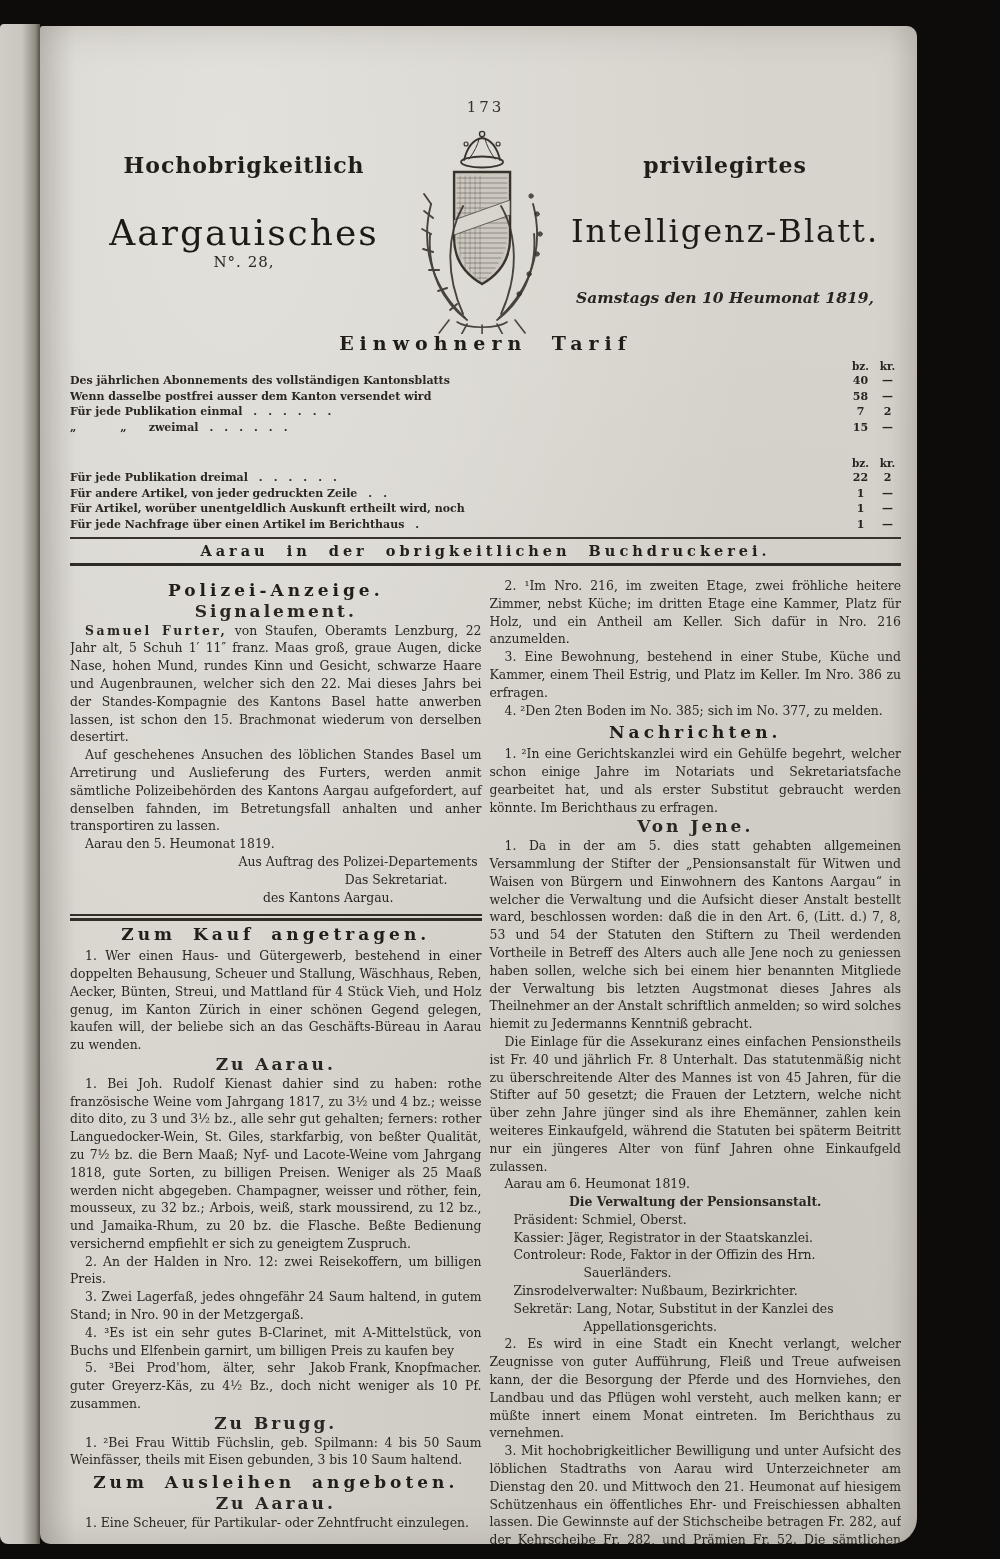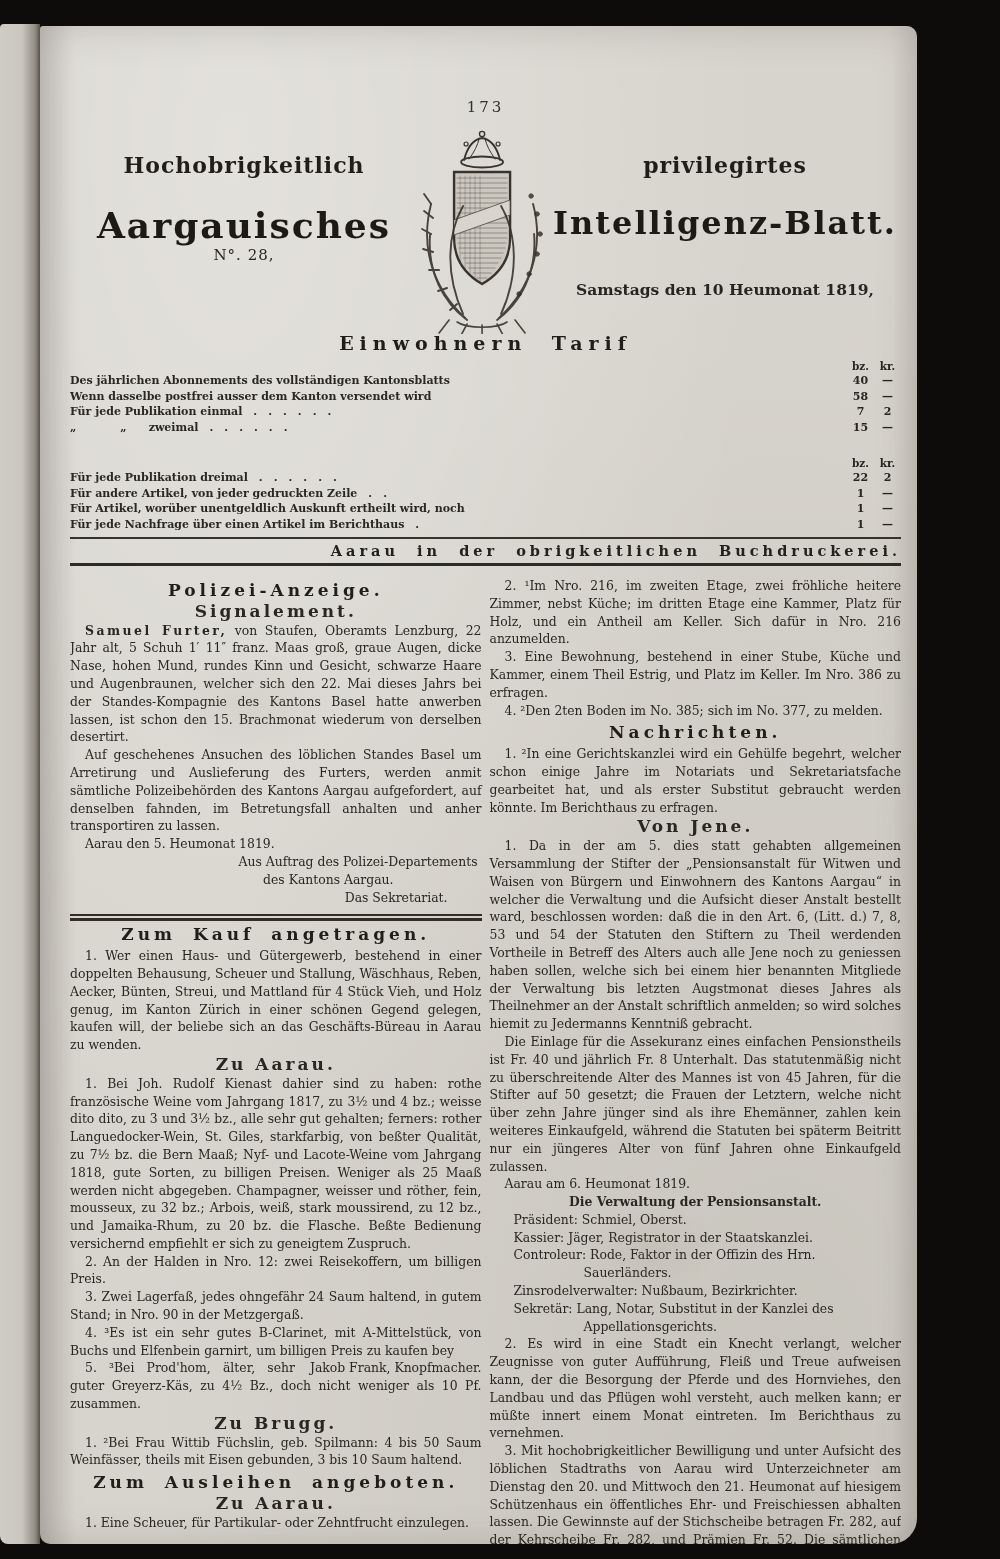--- a/index.html
+++ b/index.html
@@ -33,38 +33,38 @@
   .stain.s1{left:540px;top:1180px;width:140px;height:90px;background:radial-gradient(ellipse,rgba(130,120,100,0.10),rgba(130,120,100,0) 70%);}
   .stain.s2{left:120px;top:620px;width:180px;height:120px;background:radial-gradient(ellipse,rgba(120,112,95,0.08),rgba(120,112,95,0) 70%);}
 
   .pagenum{margin-top:72px;text-align:center;font-size:15px;letter-spacing:3px;color:#35302a;}
 
   
   .masthead{position:relative;height:206px;margin-top:10px;}
   .m-left{position:absolute;left:14px;top:26px;width:320px;text-align:center;}
   .m-right{position:absolute;right:2px;top:26px;width:348px;text-align:center;}
   .m-small{font-size:22px;font-weight:bold;letter-spacing:1px;color:#211d19;}
-  .m-big{font-size:36px;font-weight:bold;letter-spacing:2px;margin-top:26px;color:#1d1a16;}
+  .m-big{font-size:36px;font-weight:normal;letter-spacing:2px;margin-top:34px;color:#1d1a16;}
   .m-big.right{font-size:32px;}
   .m-issue{font-size:15px;letter-spacing:1px;}
-  .m-date{font-size:15.5px;margin-top:38px;font-weight:bold;}
+  .m-date{font-size:15.5px;margin-top:38px;font-weight:bold;font-style:italic;}
   .emblem{position:absolute;left:50%;top:-4px;transform:translateX(-52%);width:196px;height:212px;}
 
   
   .tariff{margin-top:0px;}
   .t-title{text-align:center;font-size:19px;font-weight:bold;letter-spacing:6px;word-spacing:12px;color:#201c18;}
   .t-cols{display:flex;gap:22px;margin-top:6px;flex-direction:column;}
   .t-half{flex:1;min-width:0;}
   .t-row{display:flex;align-items:baseline;font-size:11px;line-height:15.5px;white-space:nowrap;}
   .t-label{flex:1;overflow:hidden;font-weight:bold;color:#2b2722;}
   .t-num{width:27px;text-align:center;font-weight:bold;flex:0 0 auto;}
   .t-headrow{font-size:10.5px;line-height:13px;}
   
   .imprint-band{margin-top:5px;border-top:2px solid #37322c;}
-  .imprint{text-align:right;font-size:14.5px;font-weight:bold;letter-spacing:4px;word-spacing:9px;padding:3px 0 4px;color:#24201b;}
+  .imprint{text-align:center;font-size:14.5px;font-weight:bold;letter-spacing:4px;word-spacing:9px;padding:3px 0 4px;color:#24201b;}
   .imprint-bottom{border-top:3.5px solid #2e2a25;}
 
   
   .cols{display:flex;gap:8px;margin-top:11px;height:1050px;overflow:hidden;}
   .col{flex:1;min-width:0;font-size:12.4px;line-height:17.8px;text-align:justify;color:#2a2621;}
   .para{margin:0;text-indent:15px;}
   .h-big{text-align:center;font-size:17px;font-weight:bold;letter-spacing:4px;word-spacing:7px;margin:5px 0 3px;text-indent:0;color:#211d18;}
   .h-sub{text-align:center;font-size:17px;font-weight:bold;letter-spacing:3px;margin:2px 0 1px;text-indent:0;}
   .sperr{letter-spacing:2.5px;font-weight:bold;}
   .sig{margin:0;text-indent:0;text-align:right;}
@@ -222,22 +222,22 @@
 
     <div class="cols">
 
       <div class="col">
         <p class="h-big">Polizei-Anzeige.</p>
         <p class="h-sub">Signalement.</p>
         <p class="para"><span class="sperr">Samuel Furter,</span><span> von Staufen, Oberamts Lenzburg, 22 Jahr alt, 5 Schuh 1′ 11″ franz. Maas groß, graue Augen, dicke Nase, hohen Mund, rundes Kinn und Gesicht, schwarze Haare und Augenbraunen, welcher sich den 22. Mai dieses Jahrs bei der Standes-Kompagnie des Kantons Basel hatte anwerben lassen, ist schon den 15. Brachmonat wiederum von derselben desertirt.</span></p>
         <p class="para">Auf geschehenes Ansuchen des löblichen Standes Basel um Arretirung und Auslieferung des Furters, werden anmit sämtliche Polizeibehörden des Kantons Aargau aufgefordert, auf denselben fahnden, im Betretungsfall anhalten und anher transportiren zu lassen.</p>
         <p class="para">Aarau den 5. Heumonat 1819.</p>
         <p class="sig r1">Aus Auftrag des Polizei-Departements</p>
+        <p class="sig r3">Das Sekretariat.</p>
         <p class="sig r2">des Kantons Aargau.</p>
-        <p class="sig r3">Das Sekretariat.</p>
 
         <div class="rule-heavy"></div>
 
         <p class="h-big">Zum Kauf angetragen.</p>
         <p class="para">1. Wer einen Haus- und Gütergewerb, bestehend in einer doppelten Behausung, Scheuer und Stallung, Wäschhaus, Reben, Aecker, Bünten, Streui, und Mattland für 4 Stück Vieh, und Holz genug, im Kanton Zürich in einer schönen Gegend gelegen, kaufen will, der beliebe sich an das Geschäfts-Büreau in Aarau zu wenden.</p>
         <p class="h-sub">Zu Aarau.</p>
         <p class="para">1. Bei Joh. Rudolf Kienast dahier sind zu haben: rothe französische Weine vom Jahrgang 1817, zu 3½ und 4 bz.; weisse dito dito, zu 3 und 3½ bz., alle sehr gut gehalten; ferners: rother Languedocker-Wein, St. Giles, starkfarbig, von beßter Qualität, zu 7½ bz. die Bern Maaß; Nyf- und Lacote-Weine vom Jahrgang 1818, gute Sorten, zu billigen Preisen. Weniger als 25 Maaß werden nicht abgegeben. Champagner, weisser und röther, fein, mousseux, zu 32 bz.; Arbois, weiß, stark moussirend, zu 12 bz., und Jamaika-Rhum, zu 20 bz. die Flasche. Beßte Bedienung versichernd empfiehlt er sich zu geneigtem Zuspruch.</p>
         <p class="para">2. An der Halden in Nro. 12: zwei Reisekoffern, um billigen Preis.</p>
         <p class="para">3. Zwei Lagerfaß, jedes ohngefähr 24 Saum haltend, in gutem Stand; in Nro. 90 in der Metzgergaß.</p>
         <p class="para"><span>4. ³Es ist ein sehr gutes B-Clarinet, mit A-Mittelstück, von Buchs und Elfenbein garnirt, um billigen Preis zu kaufen bey</span> <span class="pright">Jakob Frank, Knopfmacher.</span></p>

